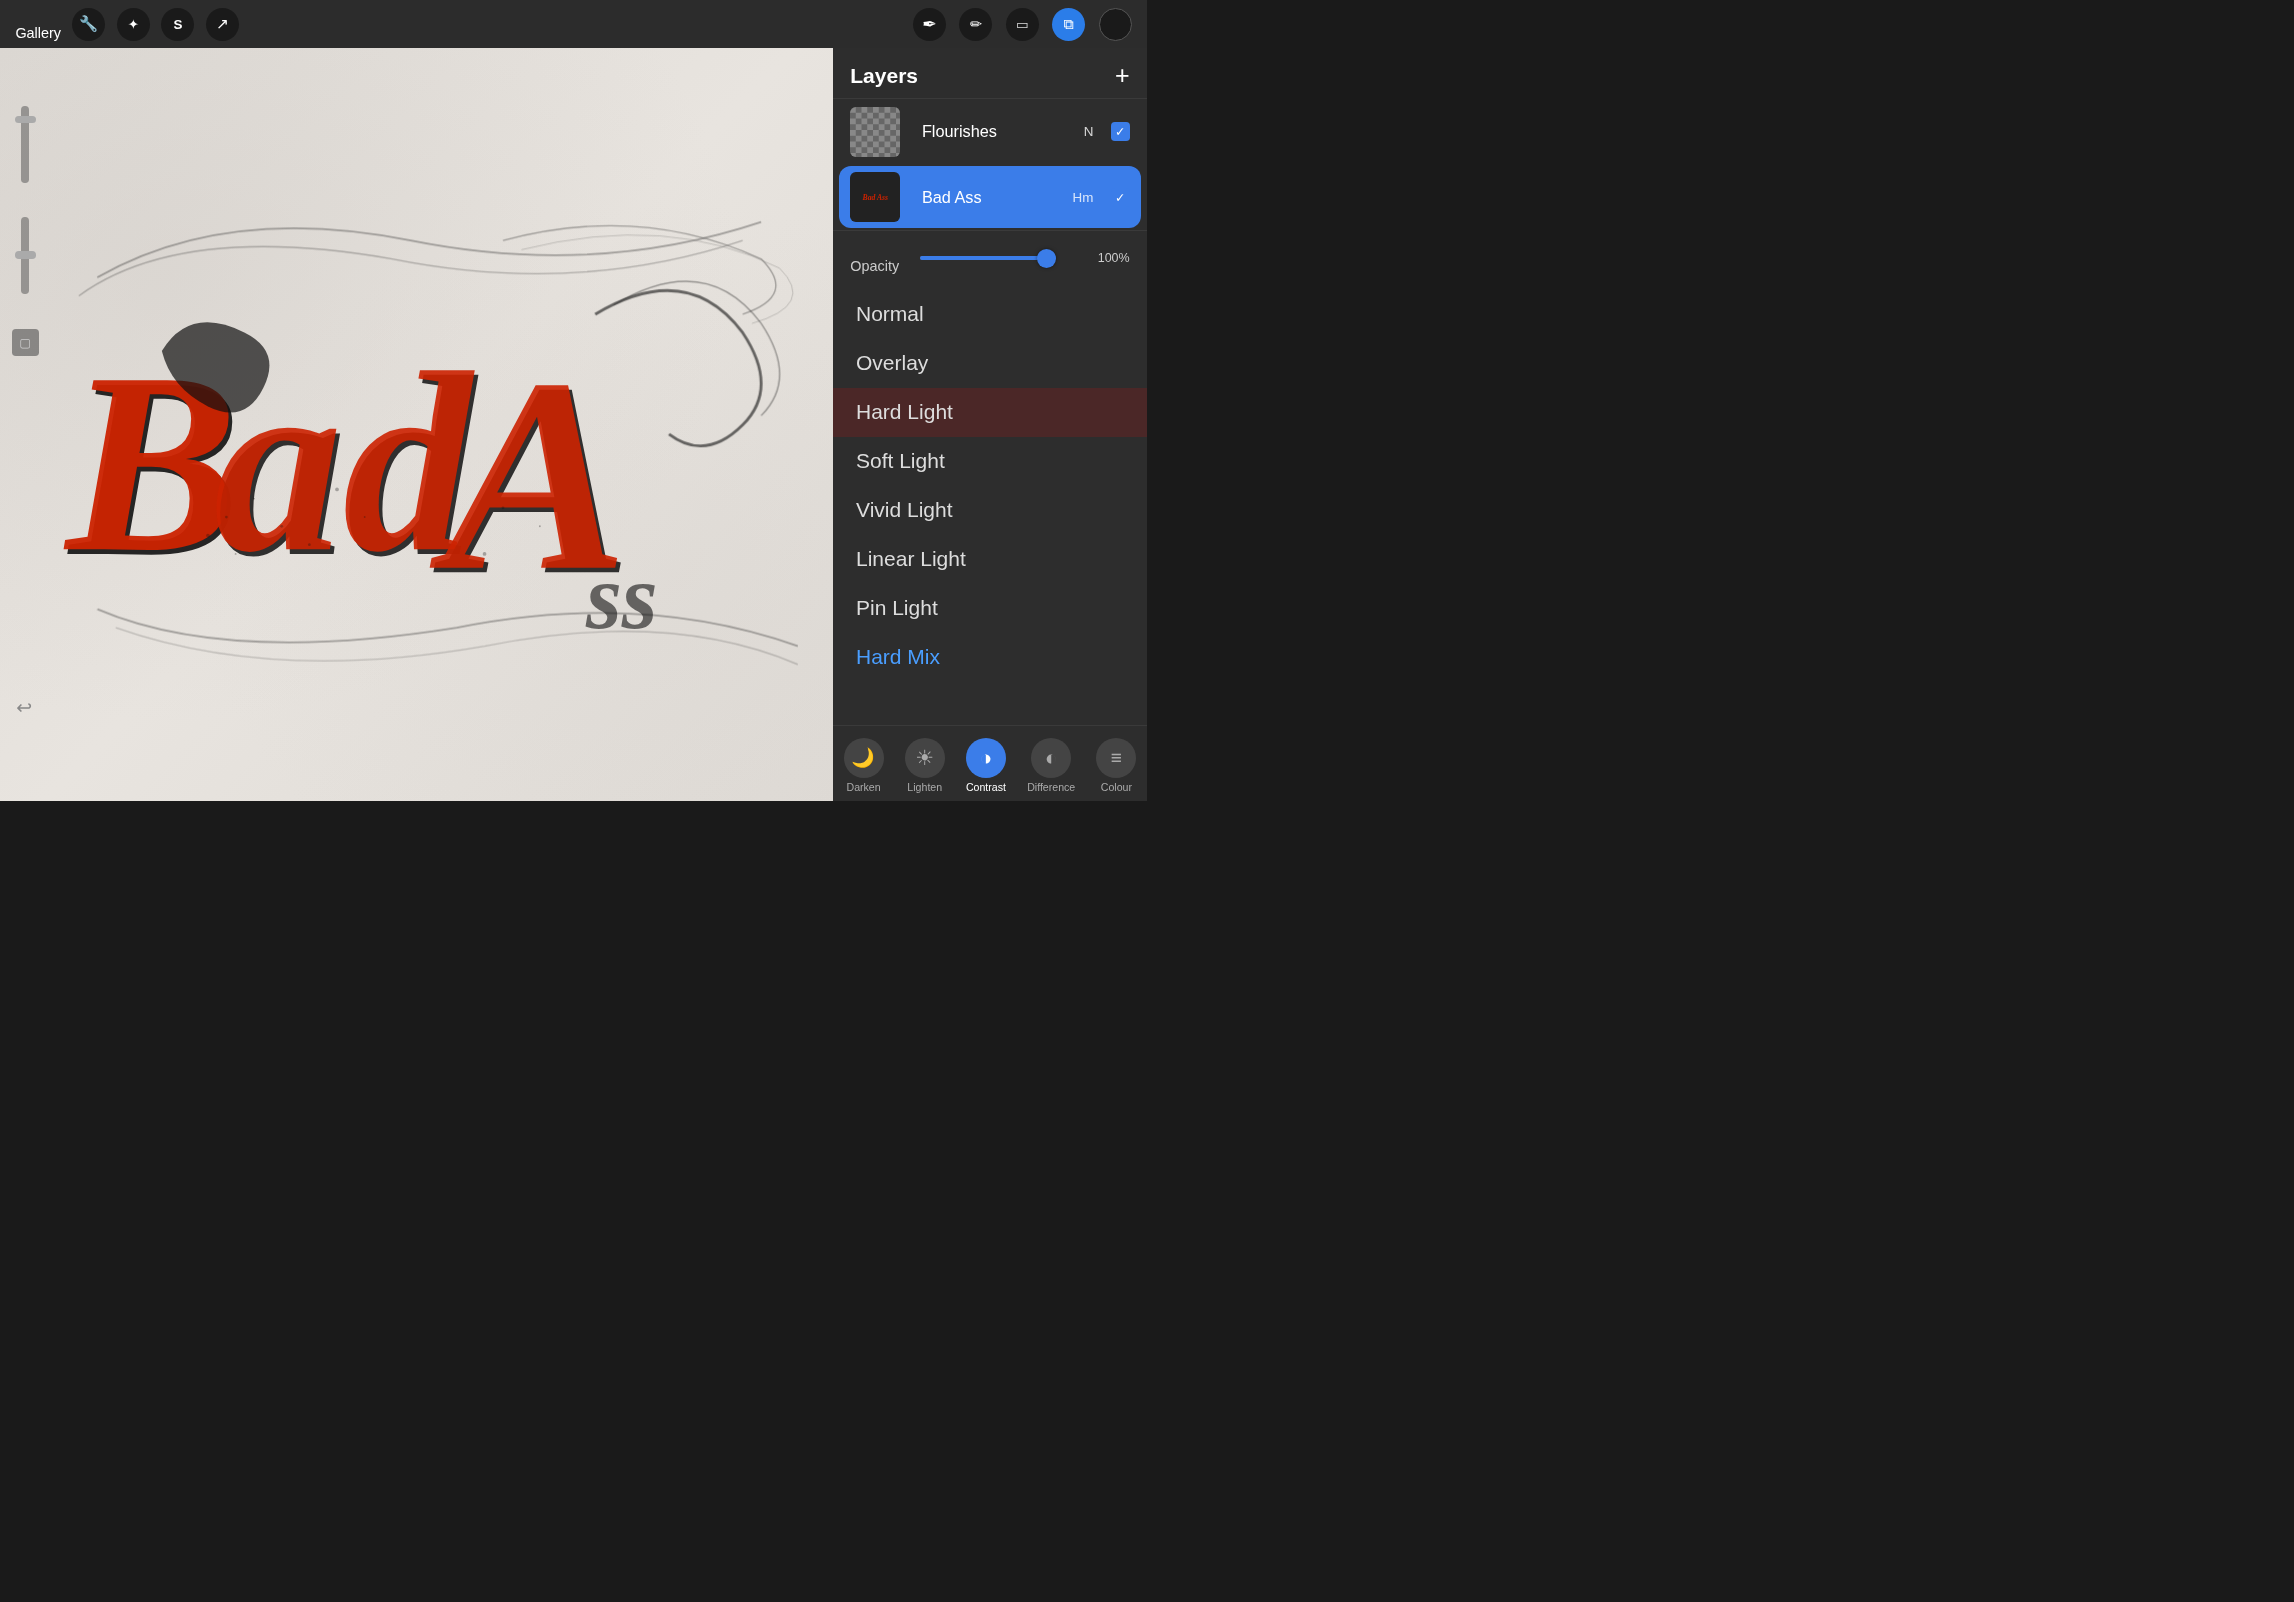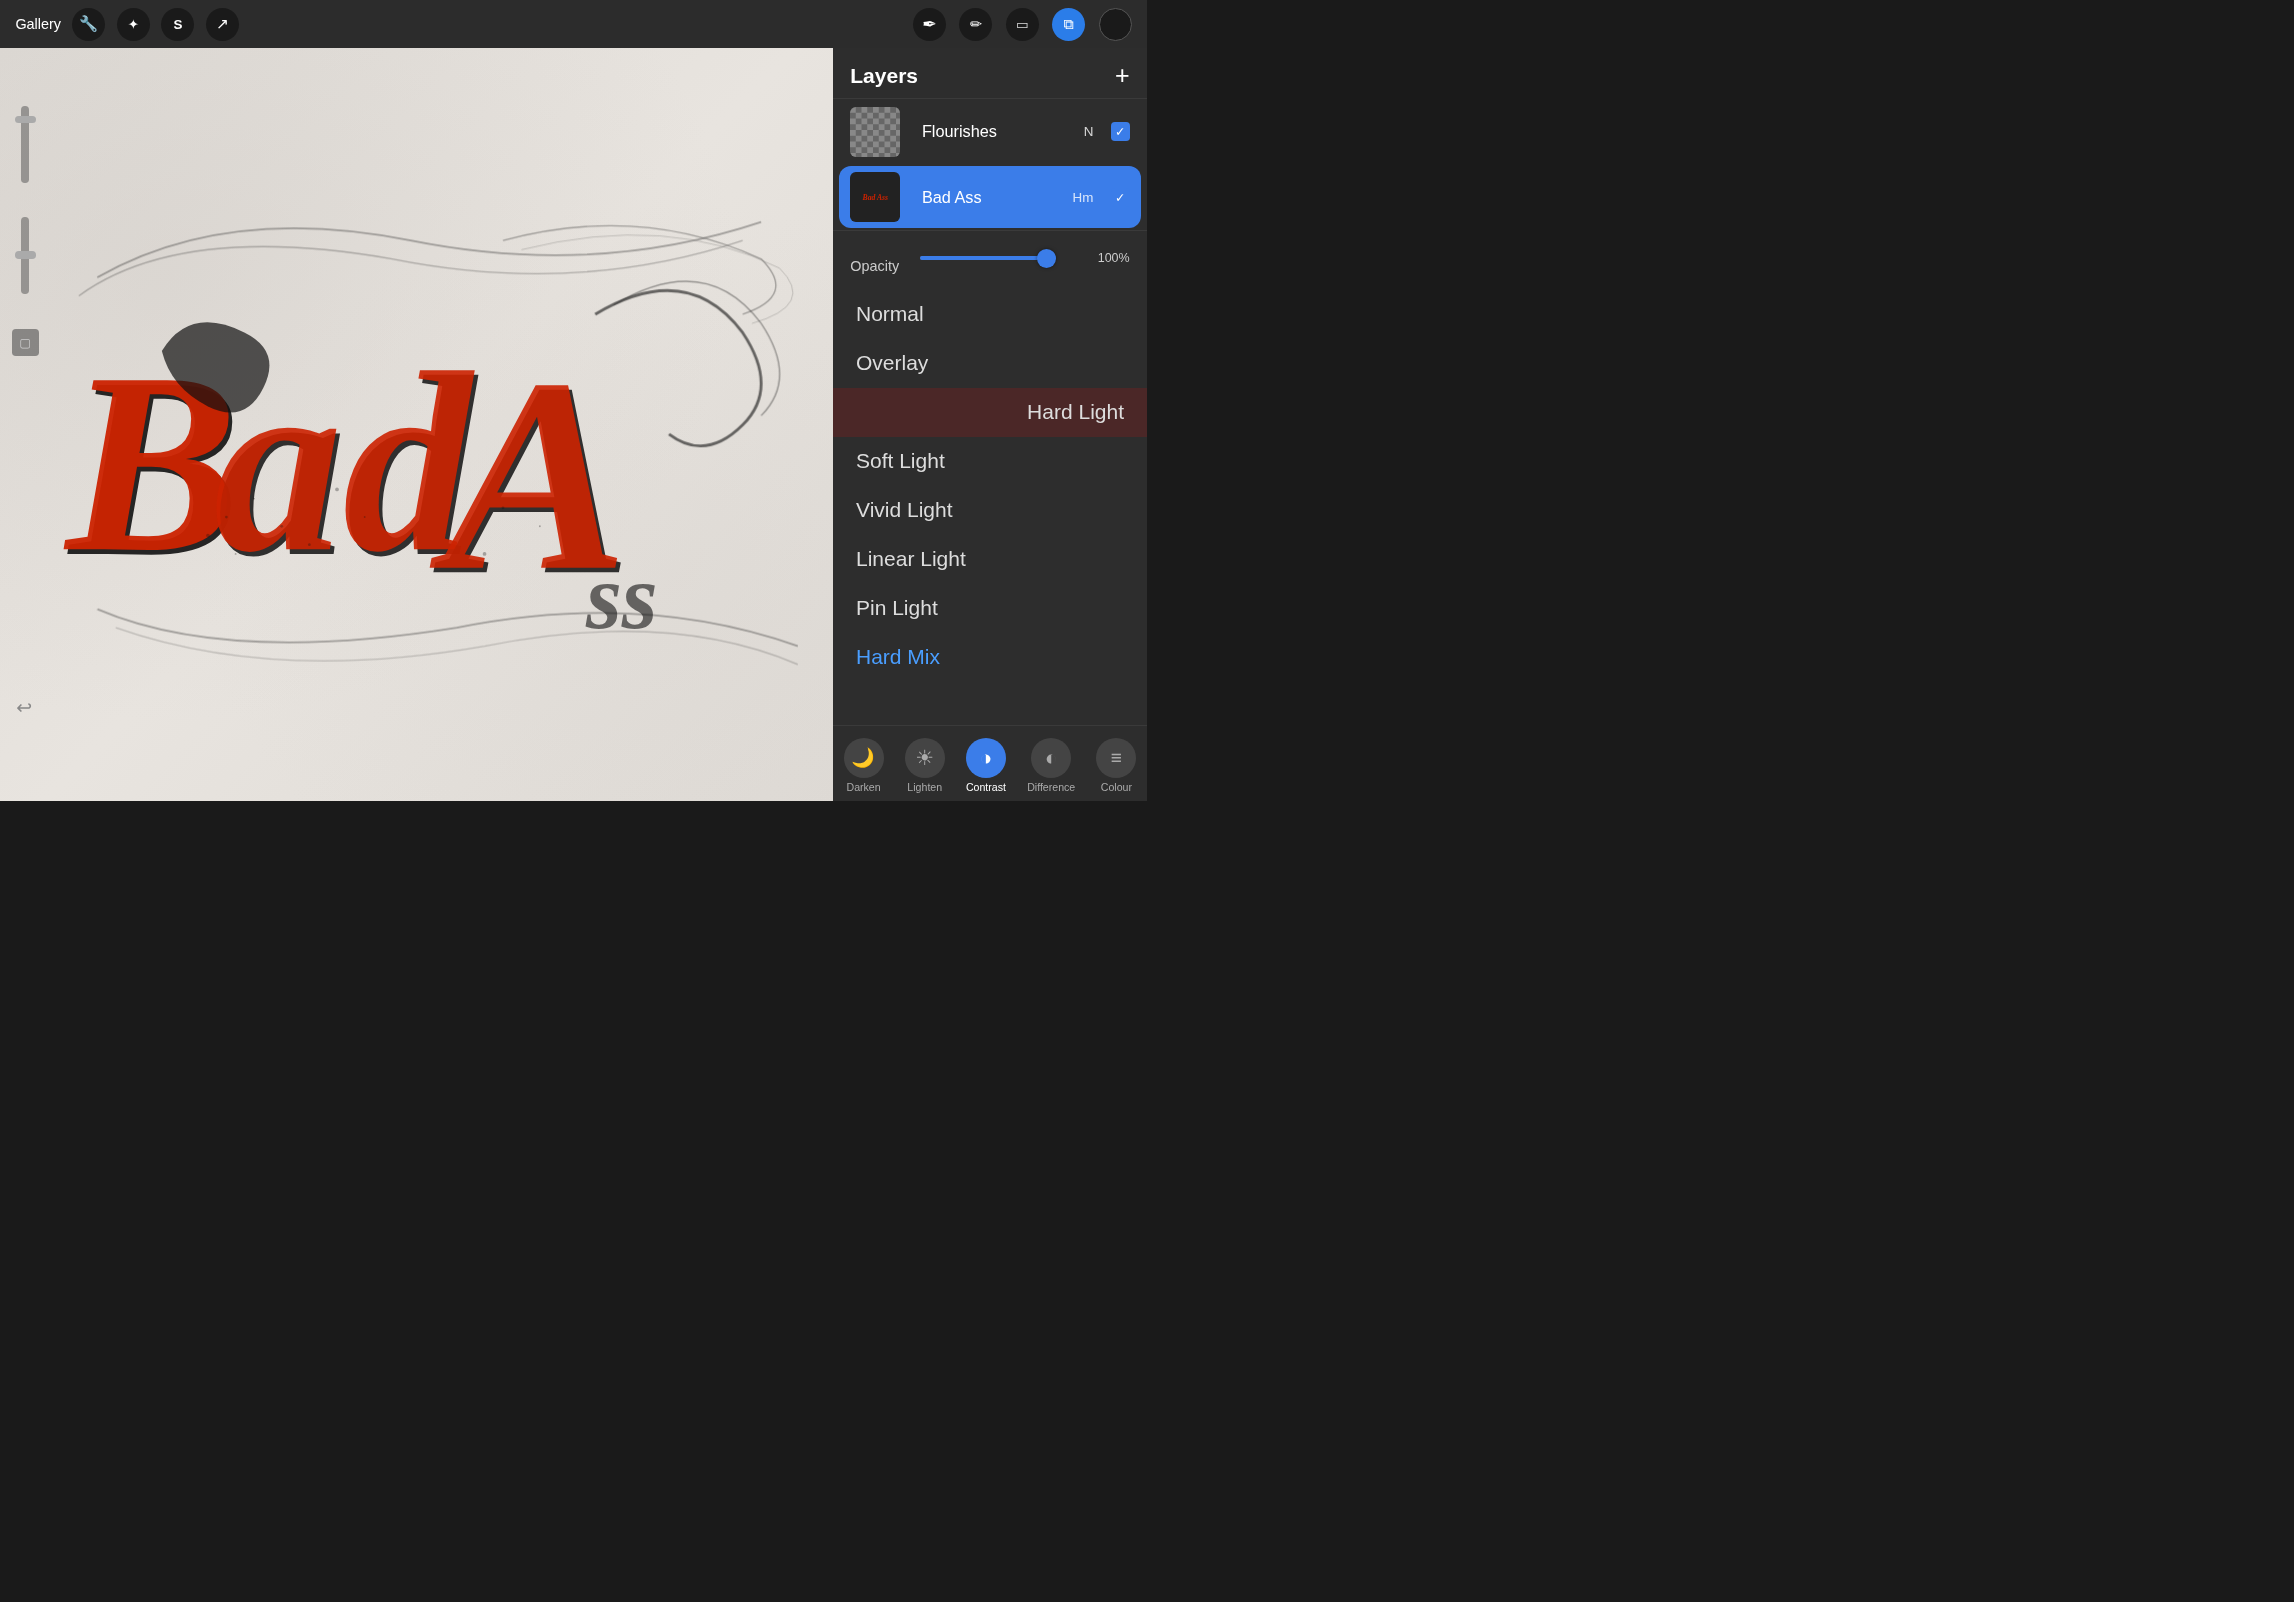--- a/index.html
+++ b/index.html
@@ -19,21 +19,21 @@
       height: 48px;
       background: #2c2c2c;
       display: flex;
       align-items: center;
       justify-content: space-between;
       padding: 0 15.4px;
       z-index: 100;
     }
     .toolbar-left {
       display: flex;
-      align-items: center;
+      align-items: flex-end;
       gap: 11.5px;
     }
     .toolbar-right {
       display: flex;
       align-items: center;
       gap: 13.4px;
     }
     .gallery-btn {
       color: #fff;
       font-size: 14.4px;
@@ -352,21 +352,20 @@
       color: inherit;
     }
 
     .blend-mode-item:not(.selected) .blend-mode-name {
       color: #ddd;
     }
 
     
     .blend-mode-item.highlighted {
       background: rgba(120, 30, 30, 0.4);
-      text-align: right;
     }
 
     
     .bottom-categories {
       border-top: 1px solid #3a3a3a;
       padding: 7.7px 0 3.8px;
       display: flex;
       justify-content: space-around;
       align-items: center;
       background: #2d2d2d;

